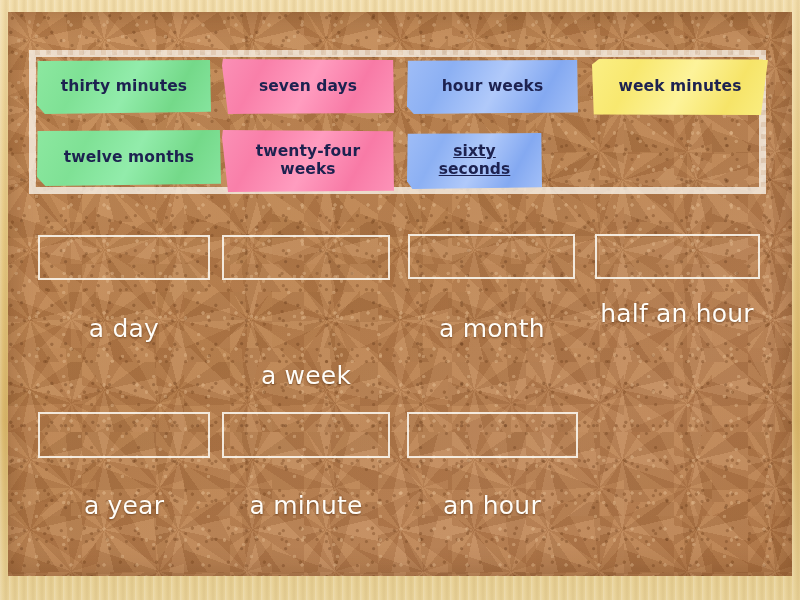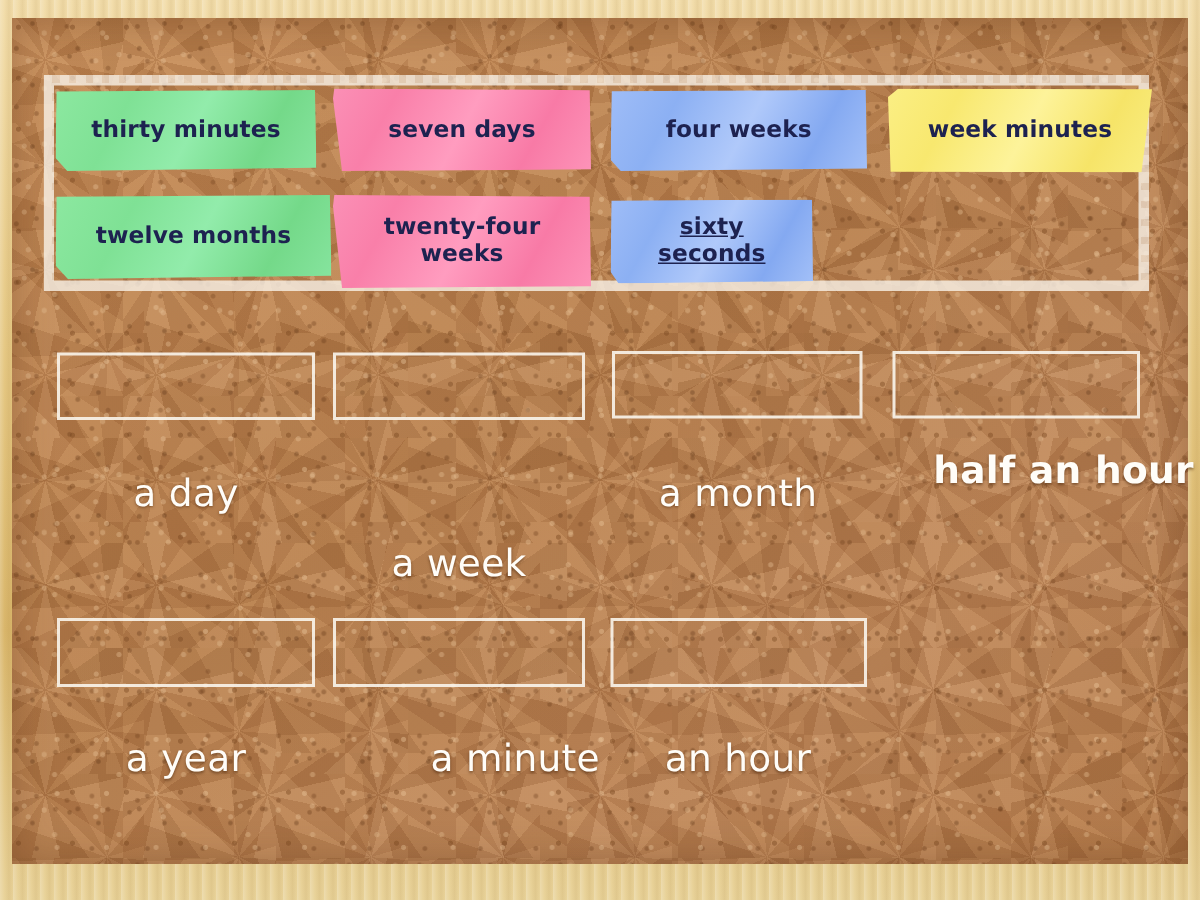--- a/index.html
+++ b/index.html
@@ -178,21 +178,21 @@
 
   <div class="tile green" style="left:37px; top:60px; width:174px; height:54px;">
     <span class="txt">thirty minutes</span>
   </div>
 
   <div class="tile pink" style="left:222px; top:59px; width:172px; height:55px;">
     <span class="txt">seven days</span>
   </div>
 
   <div class="tile blue" style="left:407px; top:60px; width:171px; height:54px;">
-    <span class="txt">four weeks</span>
+    <span class="txt">hour weeks</span>
   </div>
 
   <div class="tile yellow" style="left:592px; top:59px; width:176px; height:56px;">
     <span class="txt">week minutes</span>
   </div>
 
   <div class="tile green" style="left:37px; top:130px; width:184px; height:56px;">
     <span class="txt">twelve months</span>
   </div>
 
@@ -207,24 +207,24 @@
   <div class="slot" style="left:38px; top:235px; width:172px; height:45px;"></div>
   <div class="slot-label" style="left:28px; top:315px; width:192px;">a day</div>
 
   <div class="slot" style="left:222px; top:235px; width:168px; height:45px;"></div>
   <div class="slot-label" style="left:212px; top:315px; width:188px;margin-top:47px;">a week</div>
 
   <div class="slot" style="left:408px; top:234px; width:167px; height:45px;"></div>
   <div class="slot-label" style="left:398px; top:315px; width:188px;">a month</div>
 
   <div class="slot" style="left:595px; top:234px; width:165px; height:45px;"></div>
-  <div class="slot-label" style="left:620px; top:300px; width:178px;font-weight:bold;">half an hour</div>
+  <div class="slot-label" style="left:588px; top:300px; width:178px;">half an hour</div>
 
   <div class="slot" style="left:38px; top:412px; width:172px; height:46px;"></div>
   <div class="slot-label" style="left:28px; top:492px; width:192px;">a year</div>
 
   <div class="slot" style="left:222px; top:412px; width:168px; height:46px;"></div>
-  <div class="slot-label" style="left:212px; top:492px; width:188px;text-align:right;">a minute</div>
+  <div class="slot-label" style="left:212px; top:492px; width:188px;">a minute</div>
 
   <div class="slot" style="left:407px; top:412px; width:171px; height:46px;"></div>
   <div class="slot-label" style="left:398px; top:492px; width:188px;text-align:center;">an hour</div>
 
 </div>
 
 </body></html>

